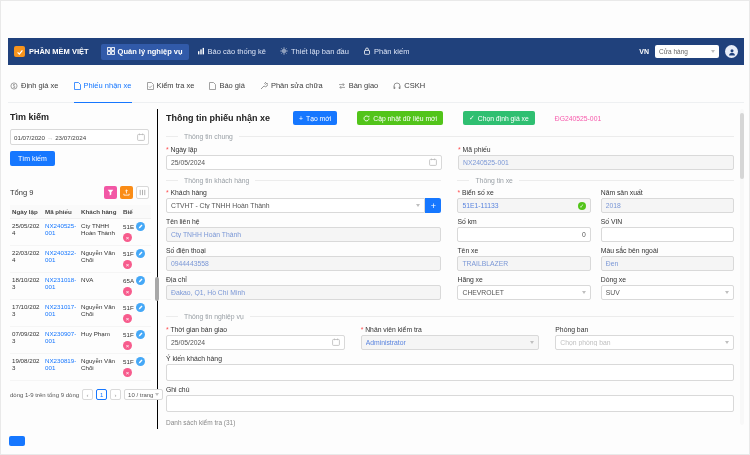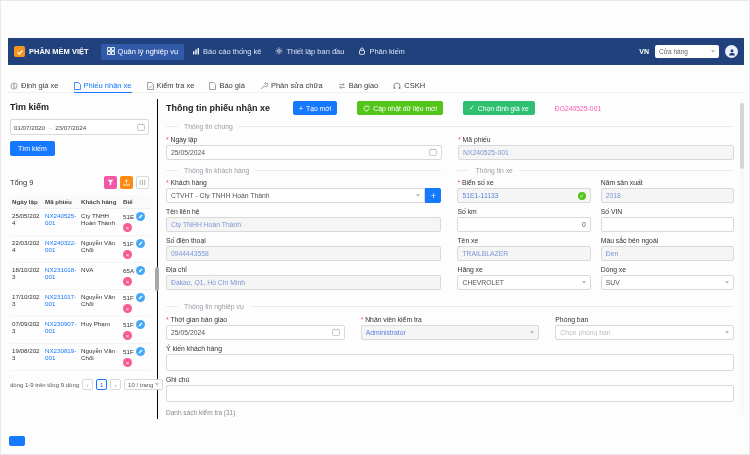--- a/index.html
+++ b/index.html
@@ -6,30 +6,30 @@
   *{box-sizing:border-box;}
   .canvas{position:relative;width:750px;height:455px;background:#fdfdfd;font-family:"Liberation Sans",sans-serif;overflow:hidden;border:1px solid #e9e9e9;}
   .app{position:absolute;left:7px;top:37px;width:736px;}
 
   
   .navbar{height:27px;display:flex;align-items:center;background:#20417c;padding:0 6px;gap:8px;}
   .brand{display:flex;align-items:center;gap:4px;color:#fff;font-size:7.5px;font-weight:bold;white-space:nowrap;}
   .logo{width:11px;height:11px;background:#f7941d;border-radius:2px;display:flex;align-items:center;justify-content:center;flex:none;}
   .nav-menu{display:flex;gap:2px;margin-left:4px;}
   .nav-item{display:flex;align-items:center;gap:3px;color:#d9e2f5;font-size:7.5px;padding:3px 6px;border-radius:2px;white-space:nowrap;cursor:pointer;}
-  .nav-item.active{background:#315aa9;color:#fff;}
+  .nav-item.active{background:#315aa9;color:#fff;font-weight:bold;}
   .nav-right{margin-left:auto;display:flex;align-items:center;gap:6px;}
   .lang{color:#fff;font-size:7px;font-weight:bold;}
   .store-select{background:#fff;border-radius:2px;height:13px;display:flex;align-items:center;padding:0 4px;font-size:6.5px;color:#666;width:64px;gap:3px;}
   .store-select .txt{flex:1;}
   .avatar{width:13px;height:13px;border-radius:50%;background:#e9eef8;display:flex;align-items:center;justify-content:center;flex:none;}
 
   
   .tabbar{display:flex;gap:15px;margin-top:14px;padding:2px 2px 0;border-bottom:1px solid #eef0f2;}
-  .tab{display:flex;gap:3px;align-items:center;font-size:7.5px;color:#3c3c3c;padding-bottom:2px;border-bottom:1.5px solid transparent;margin-bottom:-1px;cursor:pointer;white-space:nowrap;justify-content:center;}
+  .tab{display:flex;gap:3px;align-items:center;font-size:7.5px;color:#3c3c3c;padding-bottom:12px;border-bottom:1.5px solid transparent;margin-bottom:-1px;cursor:pointer;white-space:nowrap;justify-content:center;}
   .tab .ticon{color:#8a8a8a;display:flex;}
   .tab.active{color:#1677ff;border-bottom-color:#1677ff;}
   .tab.active .ticon{color:#1677ff;}
 
   
   .content{display:flex;margin-top:6px;align-items:flex-start;}
 
   .search-panel{width:150px;flex:none;padding:0 8px 0 2px;border-right:1px solid #000000;position:relative;height:320px;}
   .panel-title{font-size:9px;font-weight:bold;color:#222;margin:3px 0 7px;}
   .range-picker{height:16px;border:1px solid #d9d9d9;border-radius:2px;display:flex;align-items:center;padding:0 3px;gap:2px;font-size:6.2px;color:#444;background:#fff;}

